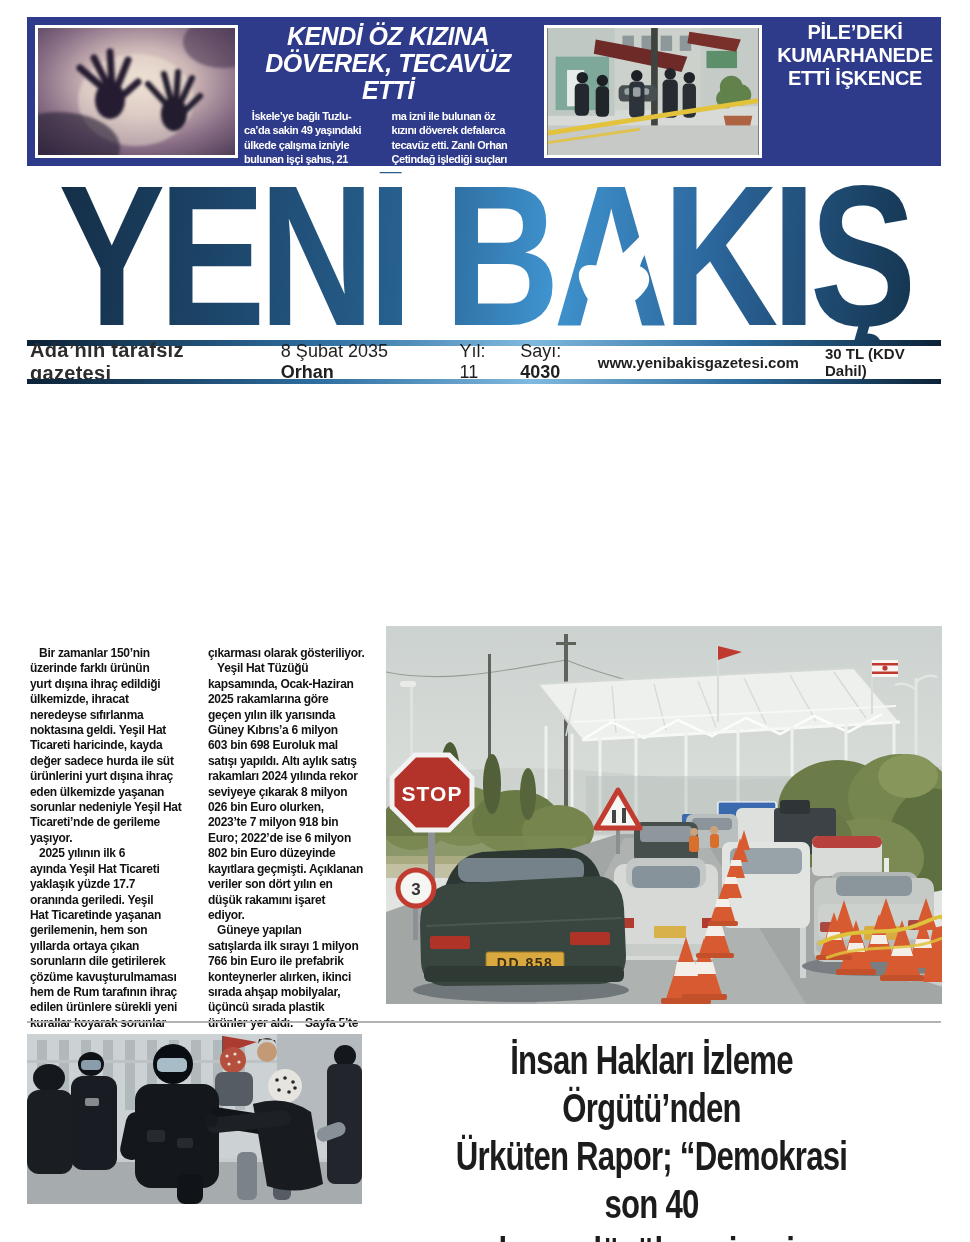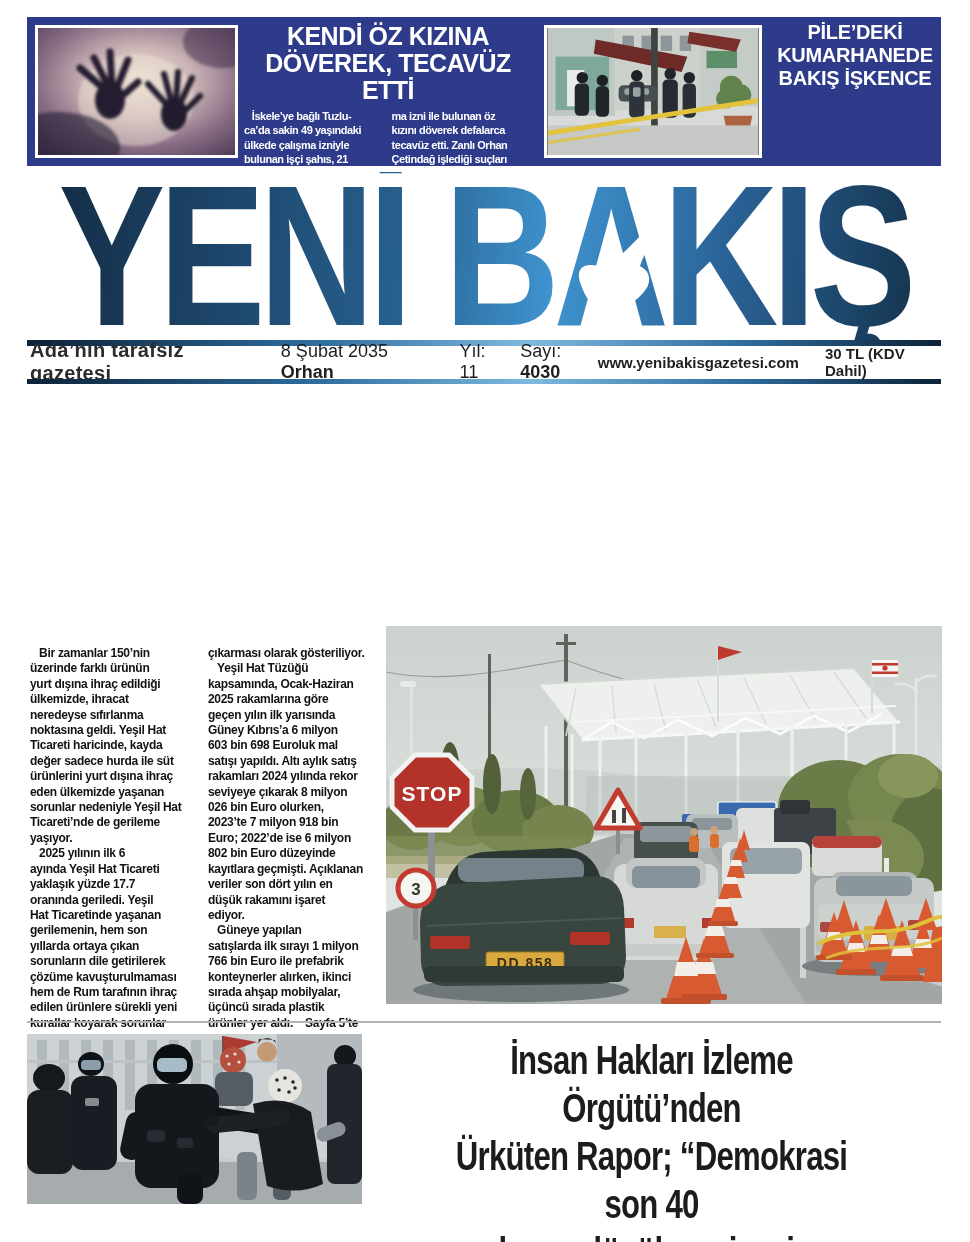--- a/index.html
+++ b/index.html
@@ -5,21 +5,21 @@
   html,body{margin:0;padding:0;background:#e9e9e9;}
   .page{position:relative;width:970px;height:1242px;background:#fff;margin:0 auto;
         font-family:"Liberation Sans","DejaVu Sans",sans-serif;overflow:hidden;}
 
   
   .teasers{position:absolute;left:27px;top:17px;width:914px;height:149px;
            background:#2e3a8a;display:flex;align-items:flex-start;}
   .t-img{border:3px solid #fff;margin:8px 6px 8px 8px;flex:none;line-height:0;background:#777;}
   .tl-text{width:288px;flex:none;padding-top:6px;}
   .tl-headline{color:#fff;font-weight:800;font-size:25px;line-height:27px;text-align:center;
-               white-space:pre-wrap;letter-spacing:-0.5px;}
+               white-space:pre-wrap;letter-spacing:-0.5px;font-style:italic;}
   .tl-body{display:flex;gap:7px;justify-content:center;margin-top:5px;color:#fff;
            font-weight:700;font-size:11px;line-height:14.3px;}
   .tl-col{width:141px;white-space:pre-wrap;letter-spacing:-0.45px;}
   .divider-v{width:2px;background:#fff;align-self:stretch;margin:6px 2px;}
   .tr-text{width:170px;flex:none;padding:4px 2px 0 2px;color:#fff;text-align:center;}
   .tr-headline{font-weight:800;font-size:20px;line-height:23px;white-space:pre-wrap;letter-spacing:-0.3px;}
   .tr-body{margin-top:4px;display:flex;justify-content:center;}
   .tr-body>span{display:block;font-weight:700;font-size:9.6px;line-height:12.7px;
                 white-space:pre-wrap;letter-spacing:-0.2px;transform:scaleX(.88);}
 
@@ -168,21 +168,21 @@
         <polygon points="184,92 214,92 209,116 189,116" fill="#ad6241"></polygon>
         <rect x="0" y="102" width="220" height="31" fill="#c6c9c6"></rect>
         <path d="M0,110 L220,76" stroke="#e3c23c" stroke-width="5" fill="none"></path>
         <path d="M0,120 L96,106" stroke="#e3c23c" stroke-width="3" fill="none" opacity=".85"></path>
       </svg>
     </div>
 
     <div class="tr-text">
       <div class="tr-headline">PİLE’DEKİ
 KUMARHANEDE
-BAKIŞ İŞKENCE</div>
+ETTİ İŞKENCE</div>
     </div>
   </div>
 
   <div class="masthead">
     <div class="fit">
       <span class="masthead-title">YENİ BAKIŞ</span>
     </div>
     <svg class="cyprus" viewBox="0 0 100 95">
       <path fill="#ffffff" d="M8,62 C3,50 8,42 20,44 C32,46 40,40 48,32 C56,24 70,10 78,2 L83,7
         C76,20 66,34 63,45 C70,48 74,55 70,64 C62,78 44,88 32,82 C20,88 12,74 8,62 Z"></path>

